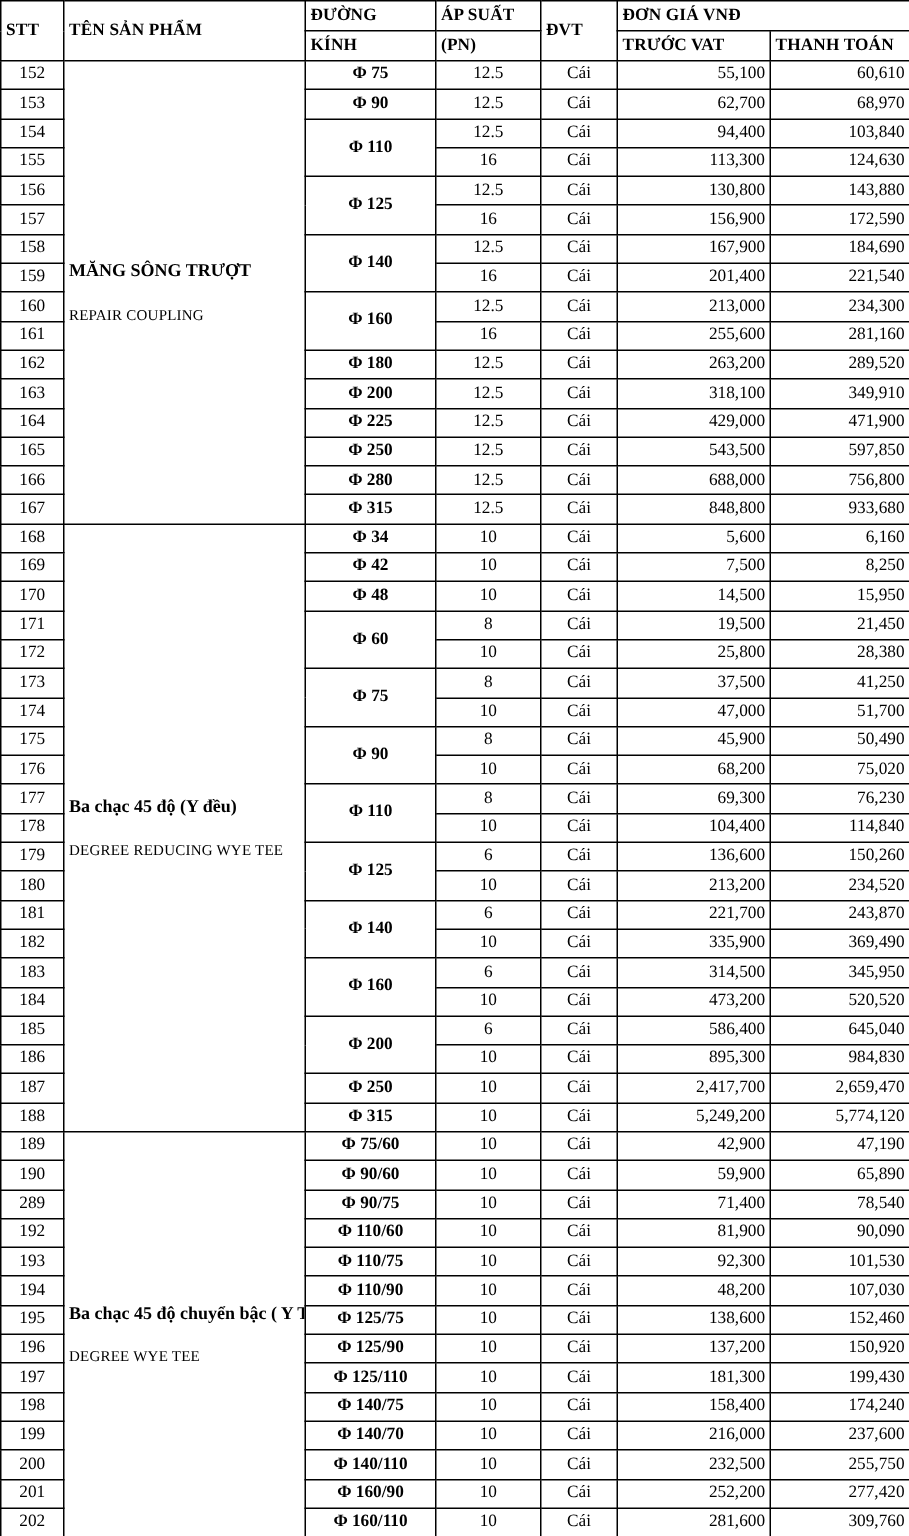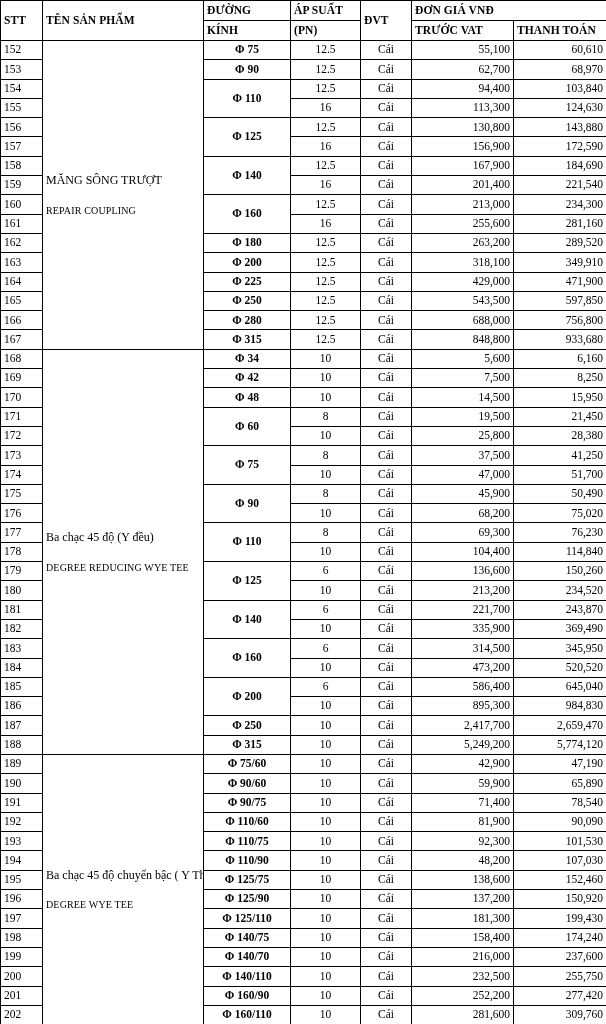--- a/index.html
+++ b/index.html
@@ -48,21 +48,21 @@
     font-weight: bold;
     font-size: 11.5px;
     letter-spacing: 0.1px;
     height: 20px;
   }
   thead th.tall { height: 40px; }
   thead th.hdr-small { font-size: 10.5px; }
 
   
   td.c-stt {
-    text-align: left;
+    text-align: center;
     height: 19.3px;
   }
   td.c-name {
     text-align: left;
     vertical-align: top;
     padding-top: 1px;
   }
   td.c-dia {
     text-align: center;
     font-weight: bold;
@@ -70,21 +70,21 @@
   }
   td.c-pn  { text-align: center; }
   td.c-dvt { text-align: center; }
   td.c-num {
     text-align: right;
     padding-right: 4px;
   }
 
   
   .prod-vn {
-    font-weight: normal;
+    font-weight: bold;
     font-size: 12px;
     line-height: 1.22;
     display: block;
   }
   .prod-en {
     font-size: 10px;
     letter-spacing: 0.15px;
     line-height: 1.3;
     display: block;
     margin-top: 16px;
@@ -426,21 +426,21 @@
       </tr>
       <tr>
         <td class="c-stt">190</td>
         <td class="c-dia" rowspan="1">Φ 90/60</td>
         <td class="c-pn">10</td>
         <td class="c-dvt">Cái</td>
         <td class="c-num">59,900</td>
         <td class="c-num">65,890</td>
       </tr>
       <tr>
-        <td class="c-stt">191</td>
+        <td class="c-stt">289</td>
         <td class="c-dia" rowspan="1">Φ 90/75</td>
         <td class="c-pn">10</td>
         <td class="c-dvt">Cái</td>
         <td class="c-num">71,400</td>
         <td class="c-num">78,540</td>
       </tr>
       <tr>
         <td class="c-stt">192</td>
         <td class="c-dia" rowspan="1">Φ 110/60</td>
         <td class="c-pn">10</td>

